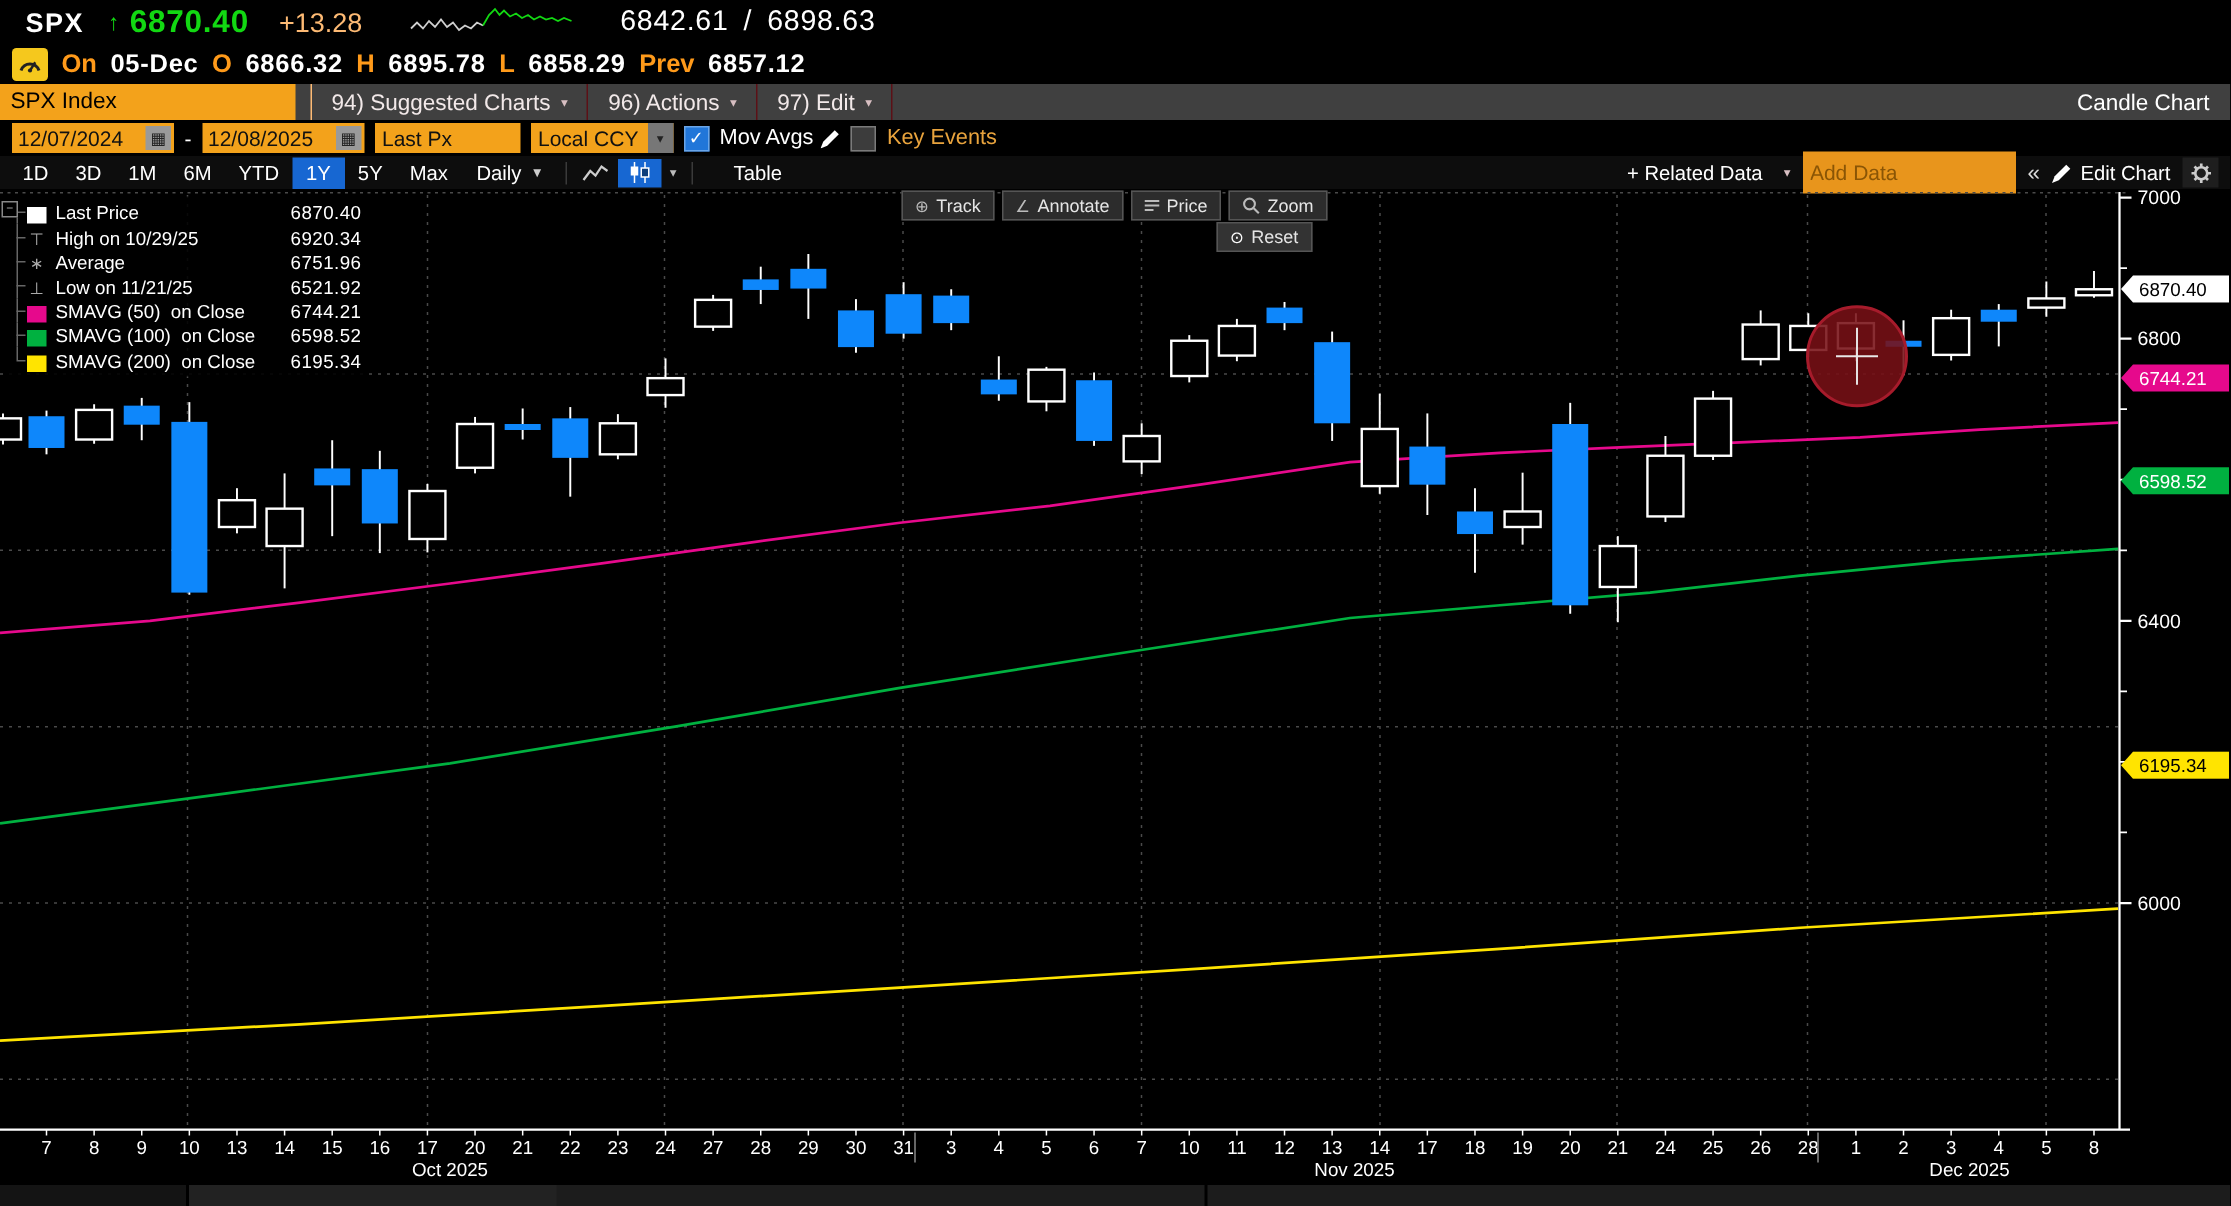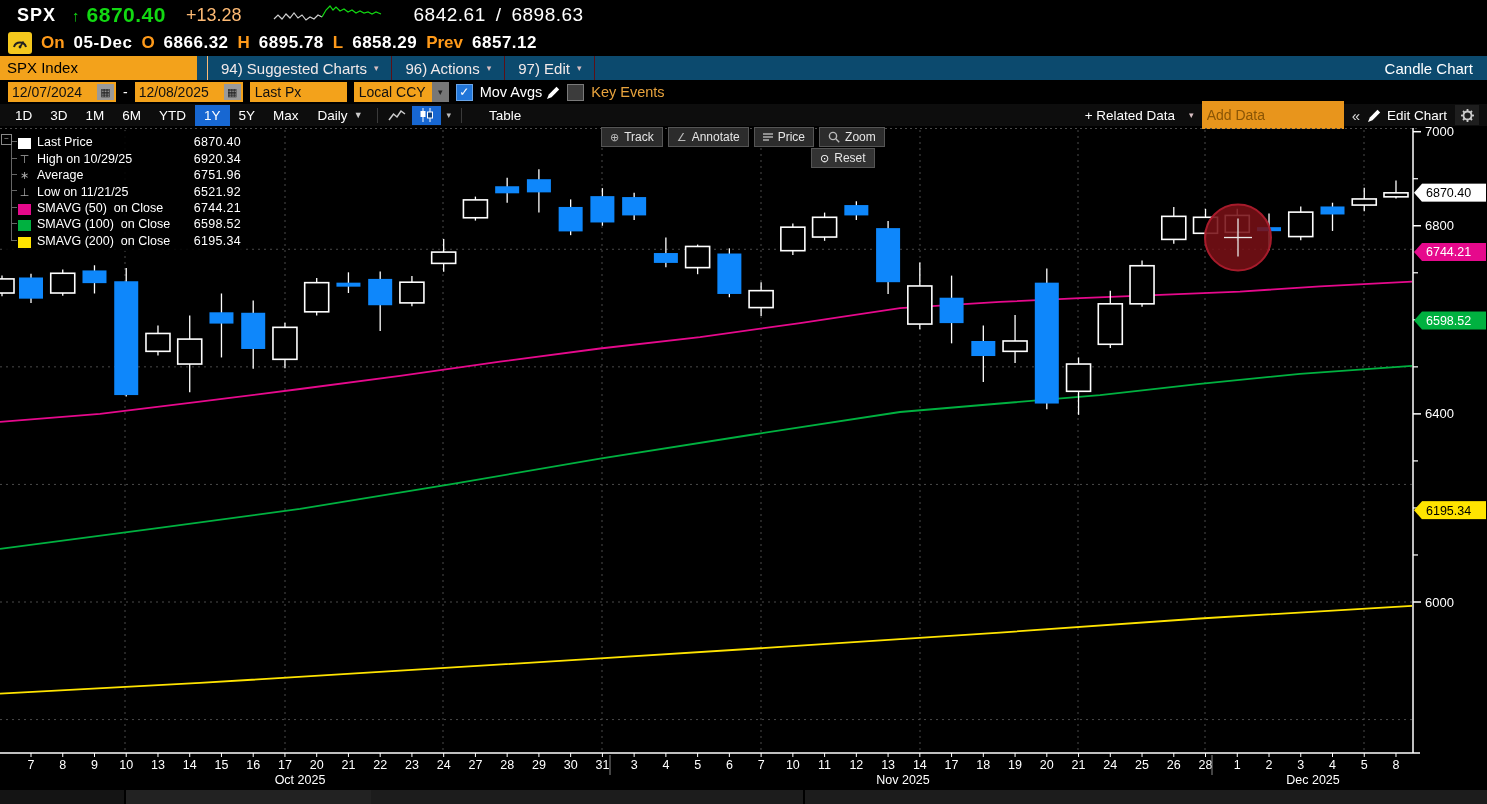--- a/index.html
+++ b/index.html
@@ -11,21 +11,21 @@
   .up-arrow{color:#12d812;margin-left:16px;font-size:15px;}
   .last{color:#12d812;font-size:21px;font-weight:bold;margin-left:7px;letter-spacing:.5px;}
   .chg{color:#fdba74;font-size:18px;margin-left:20px;}
   .spark{margin-left:30px;}
   .bidask{color:#fff;font-size:19px;margin-left:30px;letter-spacing:.5px;display:flex;gap:10px;}
   .qrow2{position:absolute;top:30px;left:0;right:0;height:26px;display:flex;align-items:center;padding-left:8px;gap:9px;font-weight:bold;}
   .olab{color:#ff9a1a;font-size:17px;}
   .oval{color:#fff;font-size:17px;letter-spacing:.5px;}
   .gauge{width:24px;height:22px;background:#f5c81d;border-radius:3px;display:flex;align-items:center;justify-content:center;}
   
-  .menubar{position:absolute;top:56px;left:0;right:0;height:24px;background:#0c4a6e;display:flex;align-items:stretch;color:#f2e9e9;font-size:15px;}
+  .menubar{position:absolute;top:56px;left:0;right:0;height:24px;background:#404040;display:flex;align-items:stretch;color:#f2e9e9;font-size:15px;}
   .secbox{width:190px;background:#f3a21b;color:#000;line-height:24px;padding-left:7px;font-size:15px;}
   .menu-item{display:flex;align-items:center;padding:0 13px;border-right:1px solid #5c1016;cursor:default;}
   .menu-item:first-child{border-left:1px solid #fdba74;margin-left:10px;text-align:center;}
   .caret{font-size:9px;color:#d8bfc2;margin-left:7px;}
   .menu-right{margin-left:auto;display:flex;align-items:center;padding-right:14px;font-size:15px;color:#fff;}
   
   .setbar{position:absolute;top:80px;left:0;right:0;height:24px;background:#000;display:flex;align-items:center;padding-left:8px;gap:7px;}
   .obox{background:#f3a21b;color:#111;height:20px;display:flex;align-items:center;font-size:14px;}
   .datebox{width:104px;padding-left:4px;justify-content:space-between;}
   .calbtn{width:17px;height:16px;background:#9a9a9a;color:#222;font-size:11px;display:flex;align-items:center;justify-content:center;margin-right:2px;}

